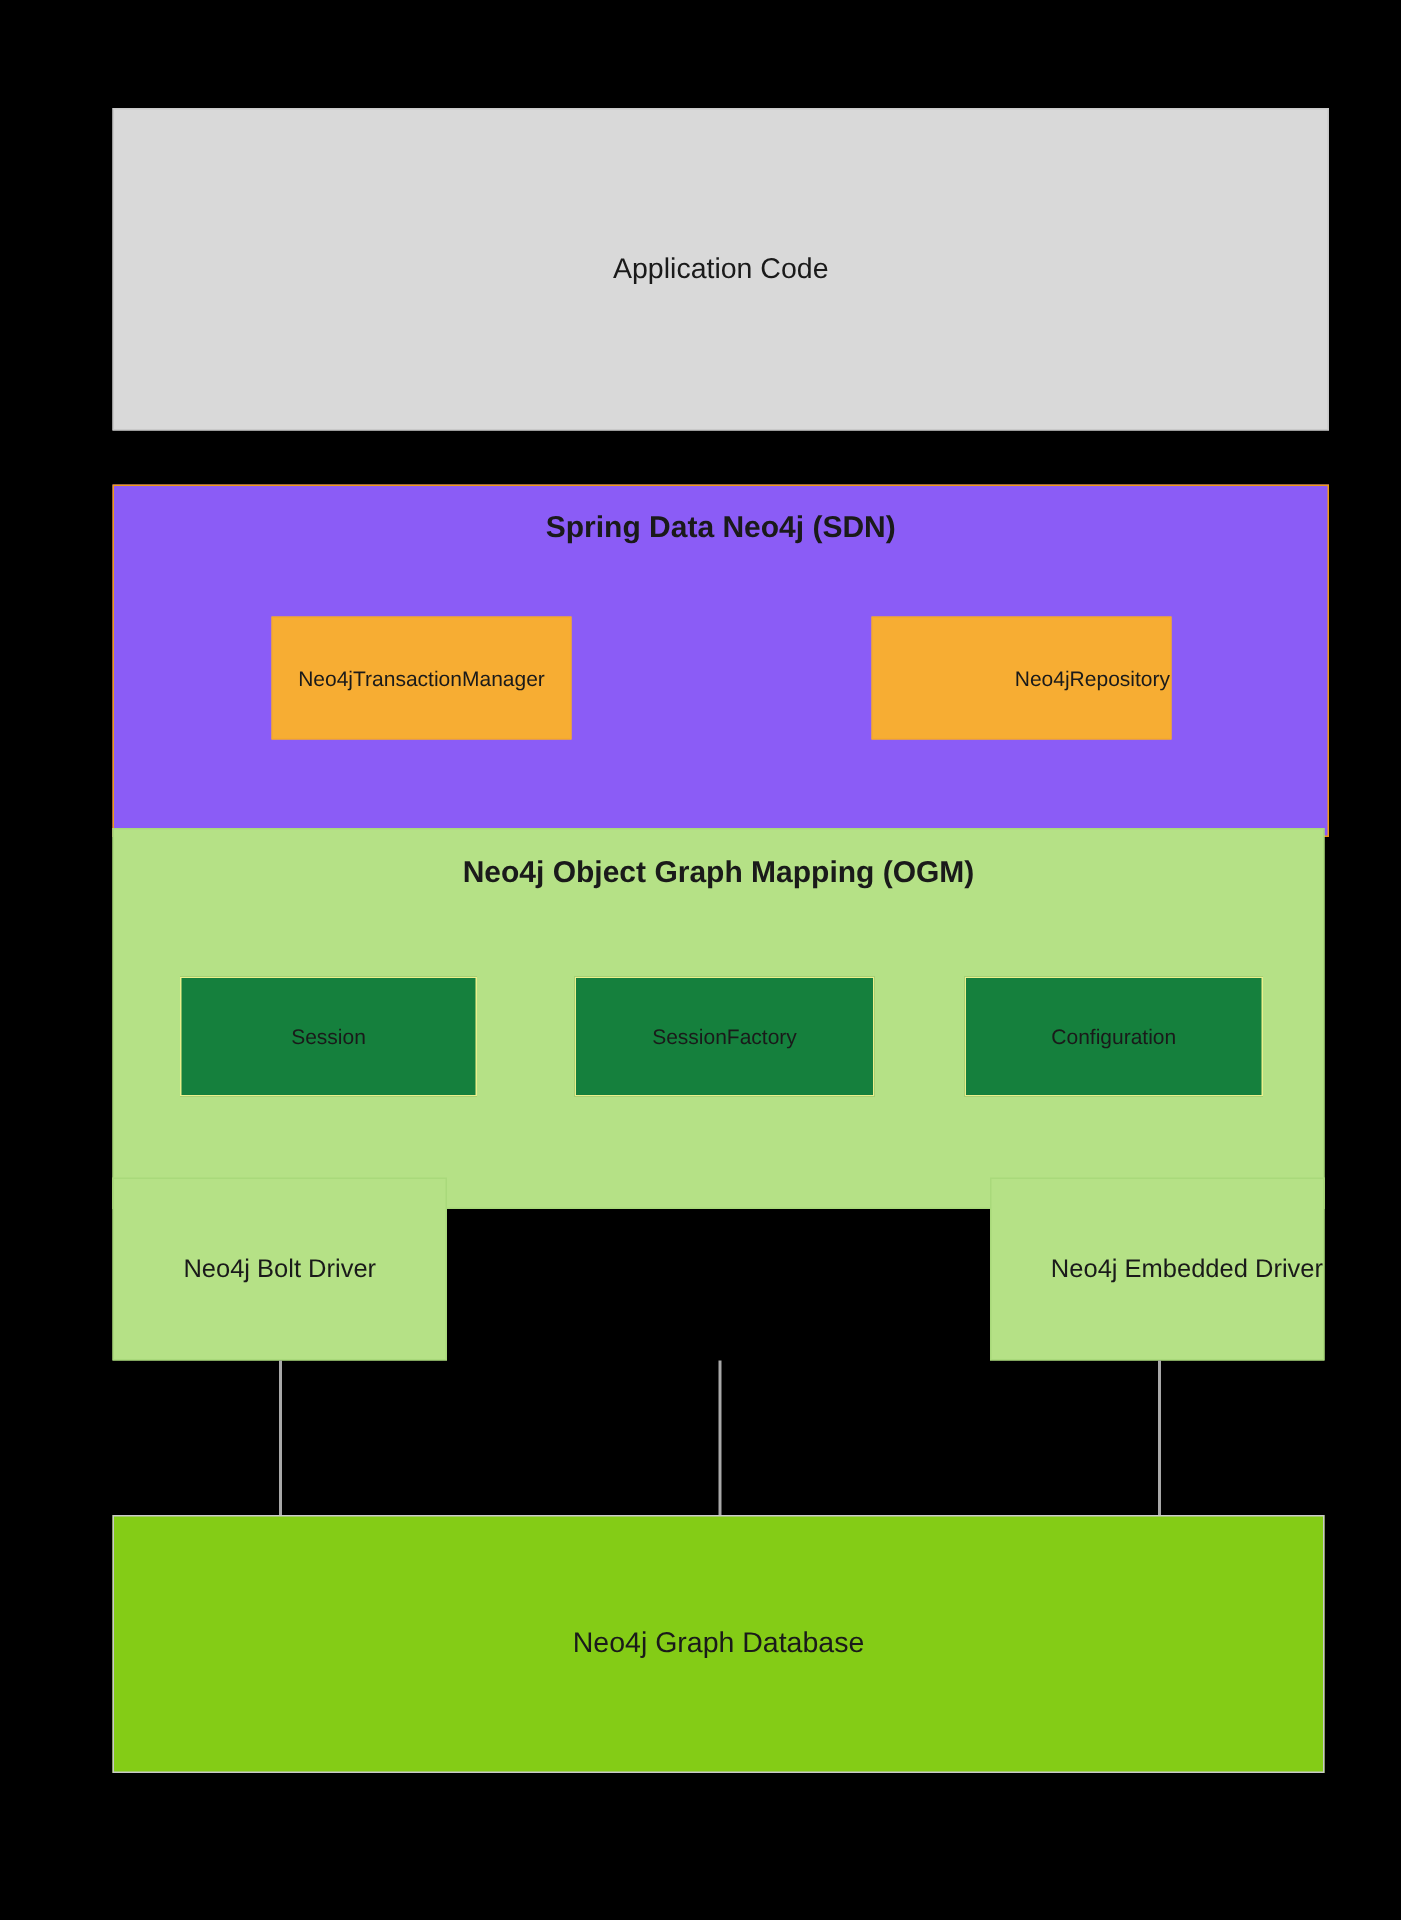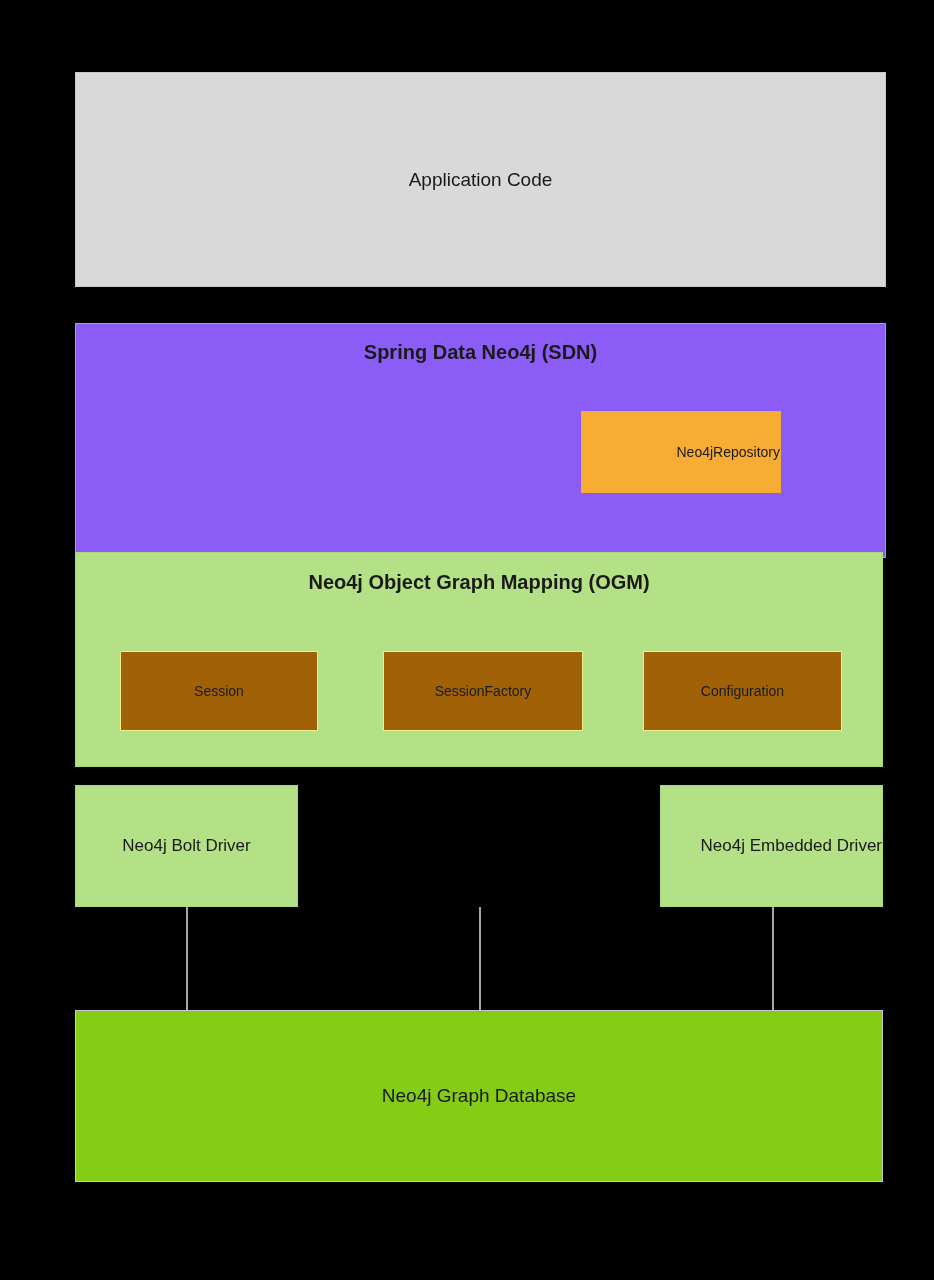--- a/index.html
+++ b/index.html
@@ -79,41 +79,41 @@
   #sdn-sub-repo {
     left: 505px;
     width: 200px;
     justify-content: flex-end;
   }
   
   #ogm-layer {
     left: 75px;
     top: 552px;
     width: 808px;
-    height: 215px;
+    height: 254px;
     background: #b5e186;
     border: 1px solid #a9d97b;
     display: block;
   }
   #ogm-layer .layer-title {
     position: absolute;
     left: 0;
     right: 0;
     top: 18px;
     text-align: center;
     font-size: 20px;
     font-weight: 700;
     color: #1a1a1a;
   }
   .ogm-sub {
     position: absolute;
     box-sizing: border-box;
     top: 98px;
     height: 80px;
-    background: #a16207;
+    background: #15803d;
     border: 1px solid #eaf08c;
     display: flex;
     align-items: center;
     justify-content: center;
     font-size: 14px;
     font-weight: 400;
     color: #1a1a1a;
     text-align: right;
   }
   #ogm-sub-session   { left: 44px;  width: 198px; }
@@ -158,20 +158,23 @@
 <body>
 
 <div id="canvas">
 
   <div class="box" id="app-code">
     <span>Application Code</span>
   </div>
 
   <div class="box" id="sdn-layer">
     <div class="layer-title">Spring Data Neo4j (SDN)</div>
+    <div class="sdn-sub" id="sdn-sub-txm">
+      <span>Neo4jTransactionManager</span>
+    </div>
     <div class="sdn-sub" id="sdn-sub-repo">
       <span>Neo4jRepository</span>
     </div>
   </div>
 
   <div class="box" id="ogm-layer">
     <div class="layer-title">Neo4j Object Graph Mapping (OGM)</div>
     <div class="ogm-sub" id="ogm-sub-session">
       <span>Session</span>
     </div>

